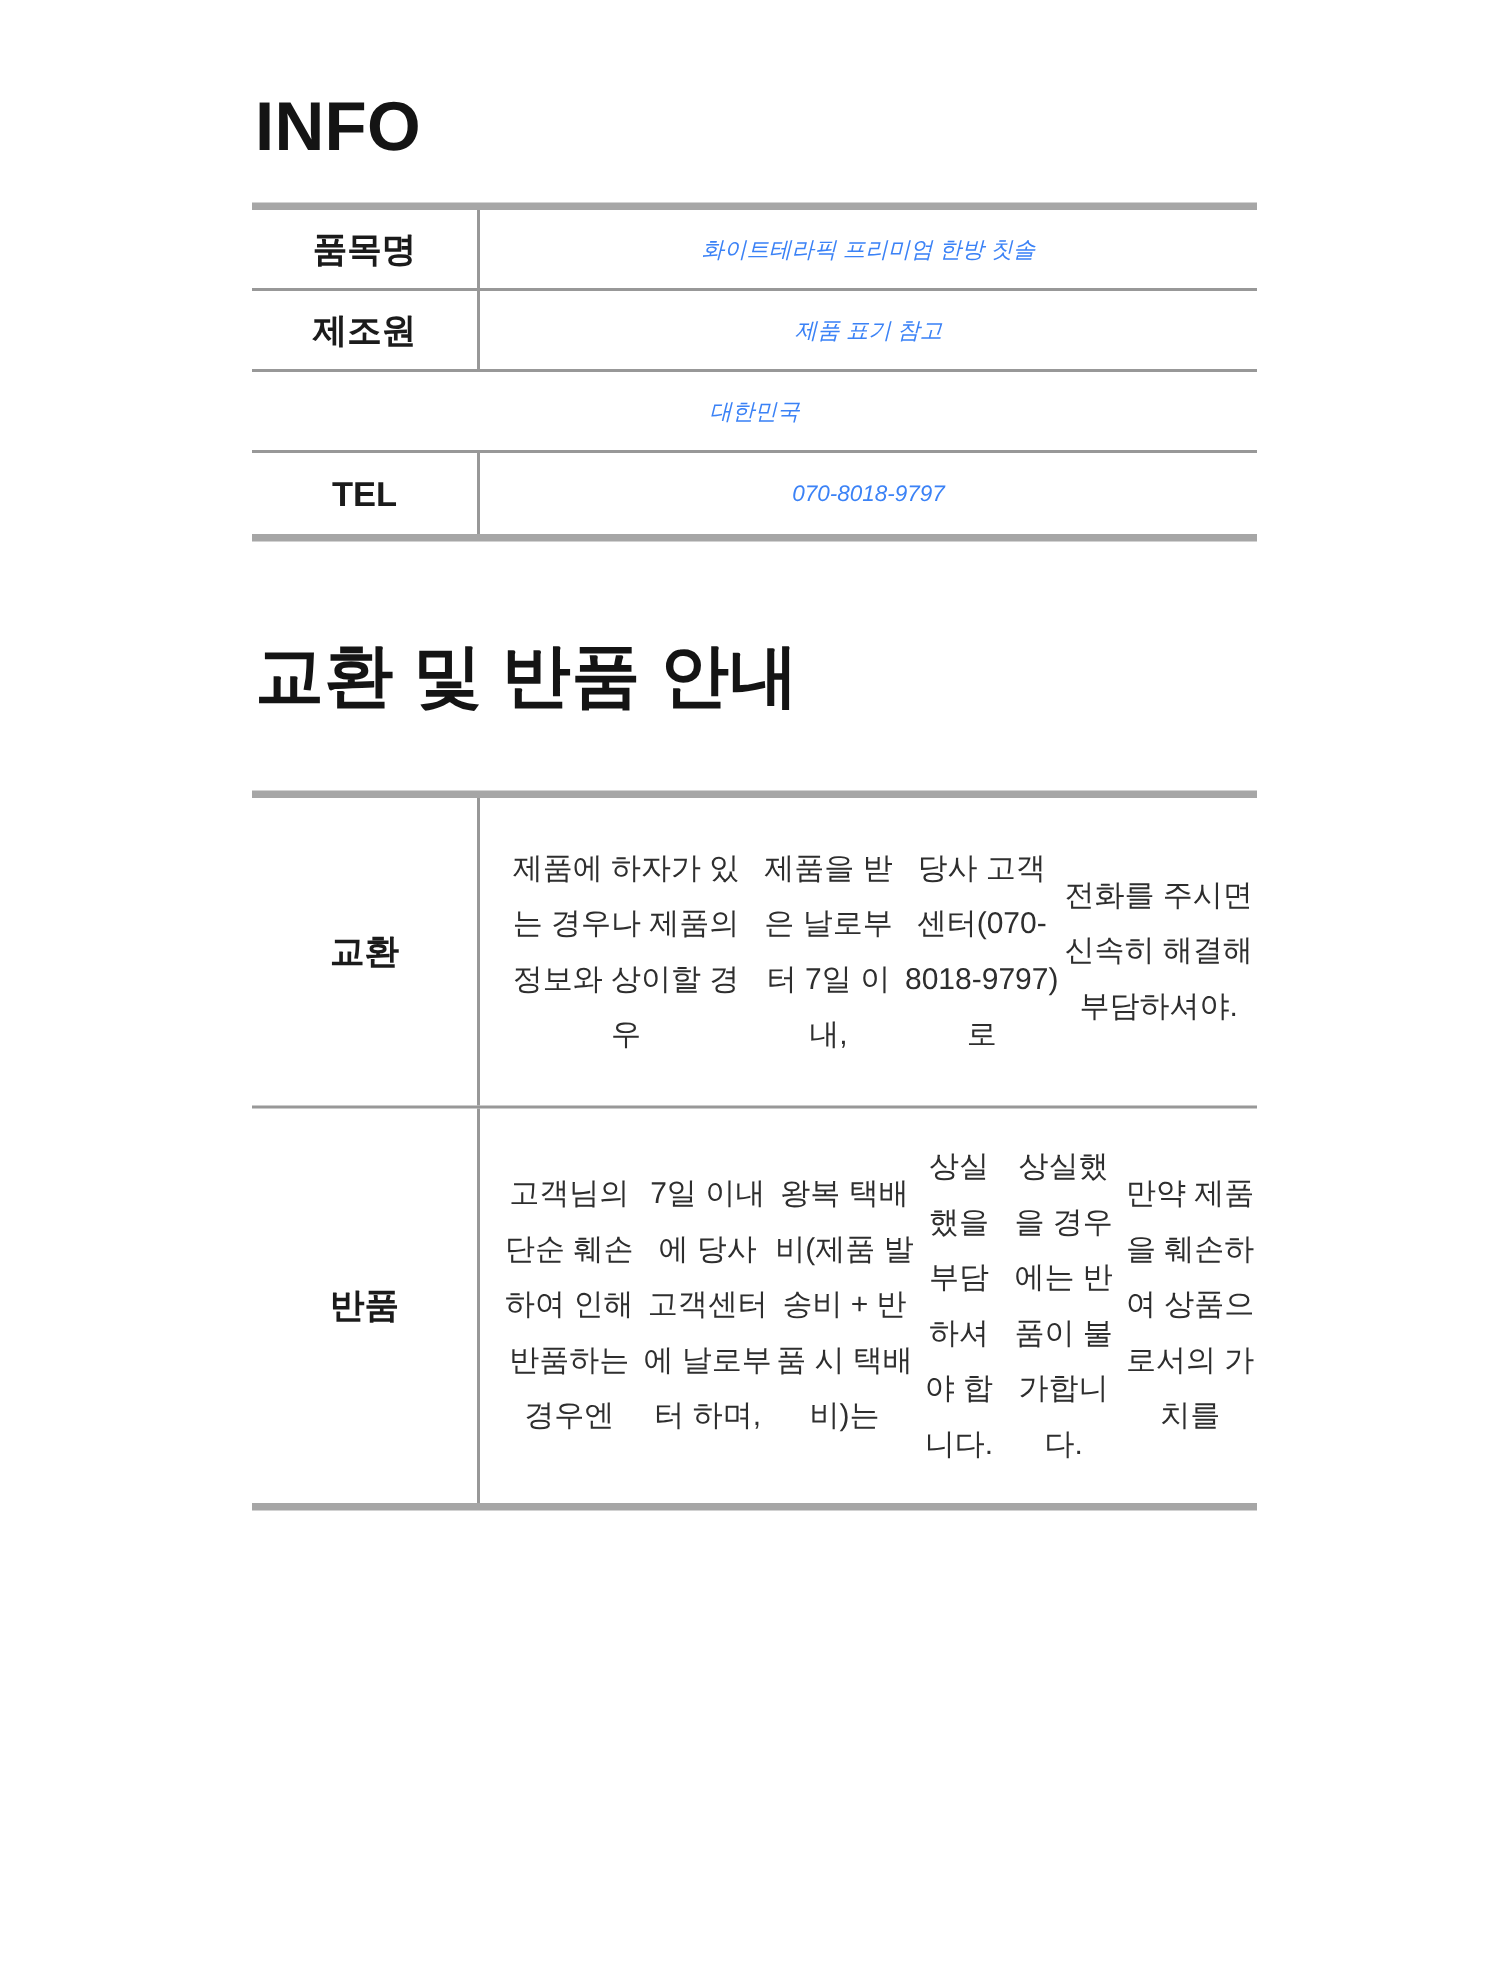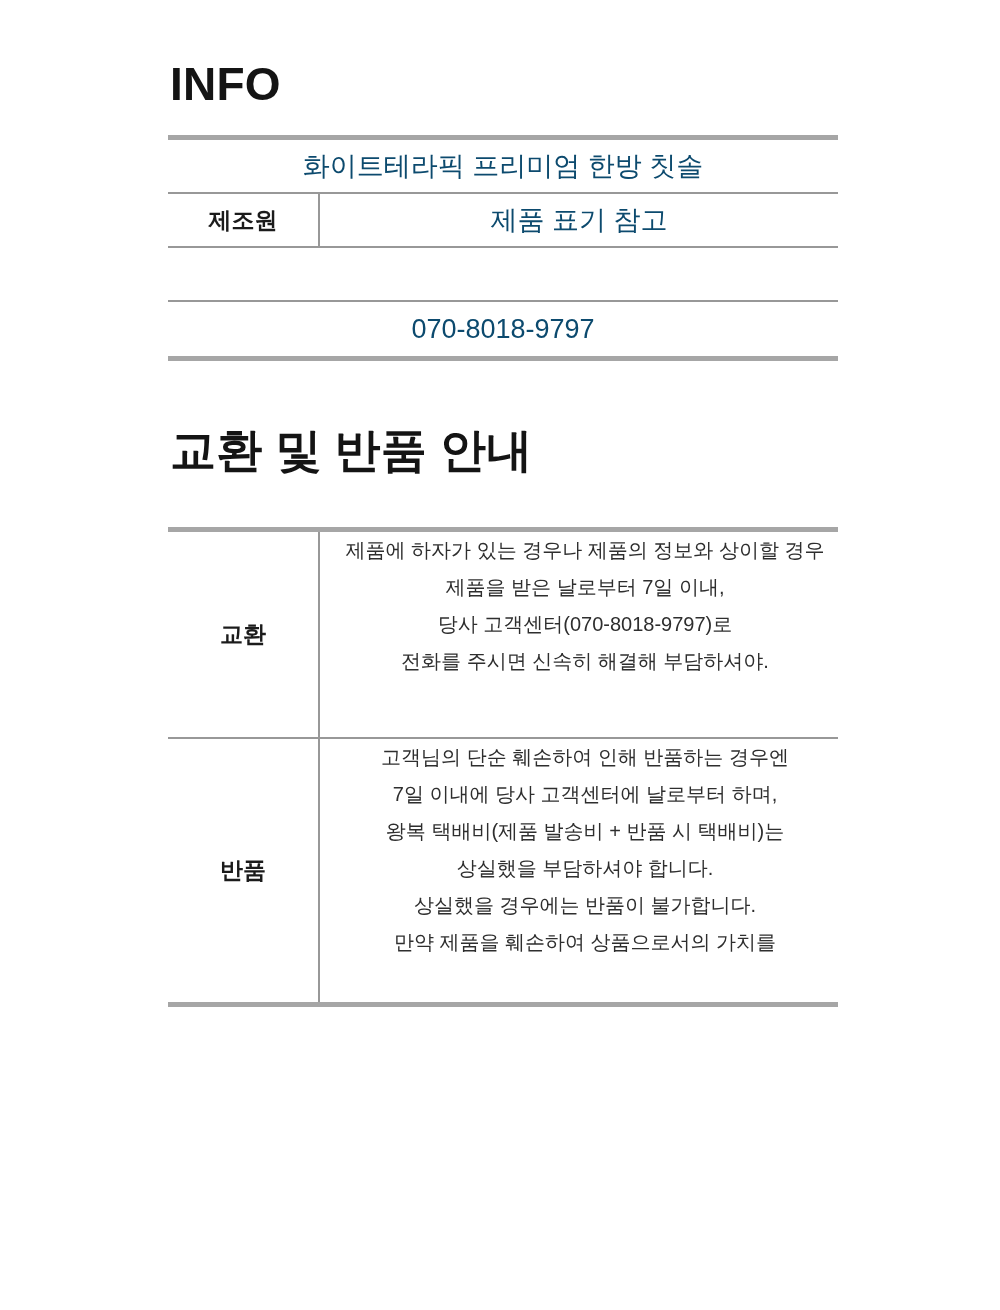--- a/index.html
+++ b/index.html
@@ -53,62 +53,65 @@
     font-size:23px;
     font-weight:700;
     color:#1b1b1b;
     text-align:center;
   }
   .cell-value {
     flex:1;
     display:flex;
     align-items:center;
     justify-content:center;
-    font-size:27px;
+    font-size:15px;
     font-weight:400;
-    color:#0c4a6e;
+    color:#3b82f6;
     text-align:center;
+    font-style:italic;
   }
   #info-table .row { height:54px; }
 
   #exchange-table .row.row-exchange { height:207px; }
   #exchange-table .row.row-return  { height:263px; }
 
   .cell-lines {
     flex:1;
     display:flex;
-    flex-direction:column;
     align-items:center;
-    justify-content:flex-start;
+    justify-content:flex-end;
     font-size:20px;
     line-height:37px;
     font-weight:400;
     color:#2e2e2e;
     text-align:center;
     padding-left:12px;
   }
 </style>
 </head>
 <body>
 
 <div class="page">
 
   <h1 id="info-title" class="section-title">INFO</h1>
 
   <div id="info-table" class="tbl">
     <div class="row">
+      <div class="cell-label">품목명</div>
       <div class="cell-value">화이트테라픽 프리미엄 한방 칫솔</div>
     </div>
     <div class="row">
       <div class="cell-label">제조원</div>
       <div class="cell-value">제품 표기 참고</div>
     </div>
     <div class="row">
+      <div class="cell-value">대한민국</div>
     </div>
     <div class="row">
+      <div class="cell-label">TEL</div>
       <div class="cell-value">070-8018-9797</div>
     </div>
   </div>
 
   <h1 id="exchange-title" class="section-title">교환 및 반품 안내</h1>
 
   <div id="exchange-table" class="tbl">
 
     <div class="row row-exchange">
       <div class="cell-label">교환</div>

